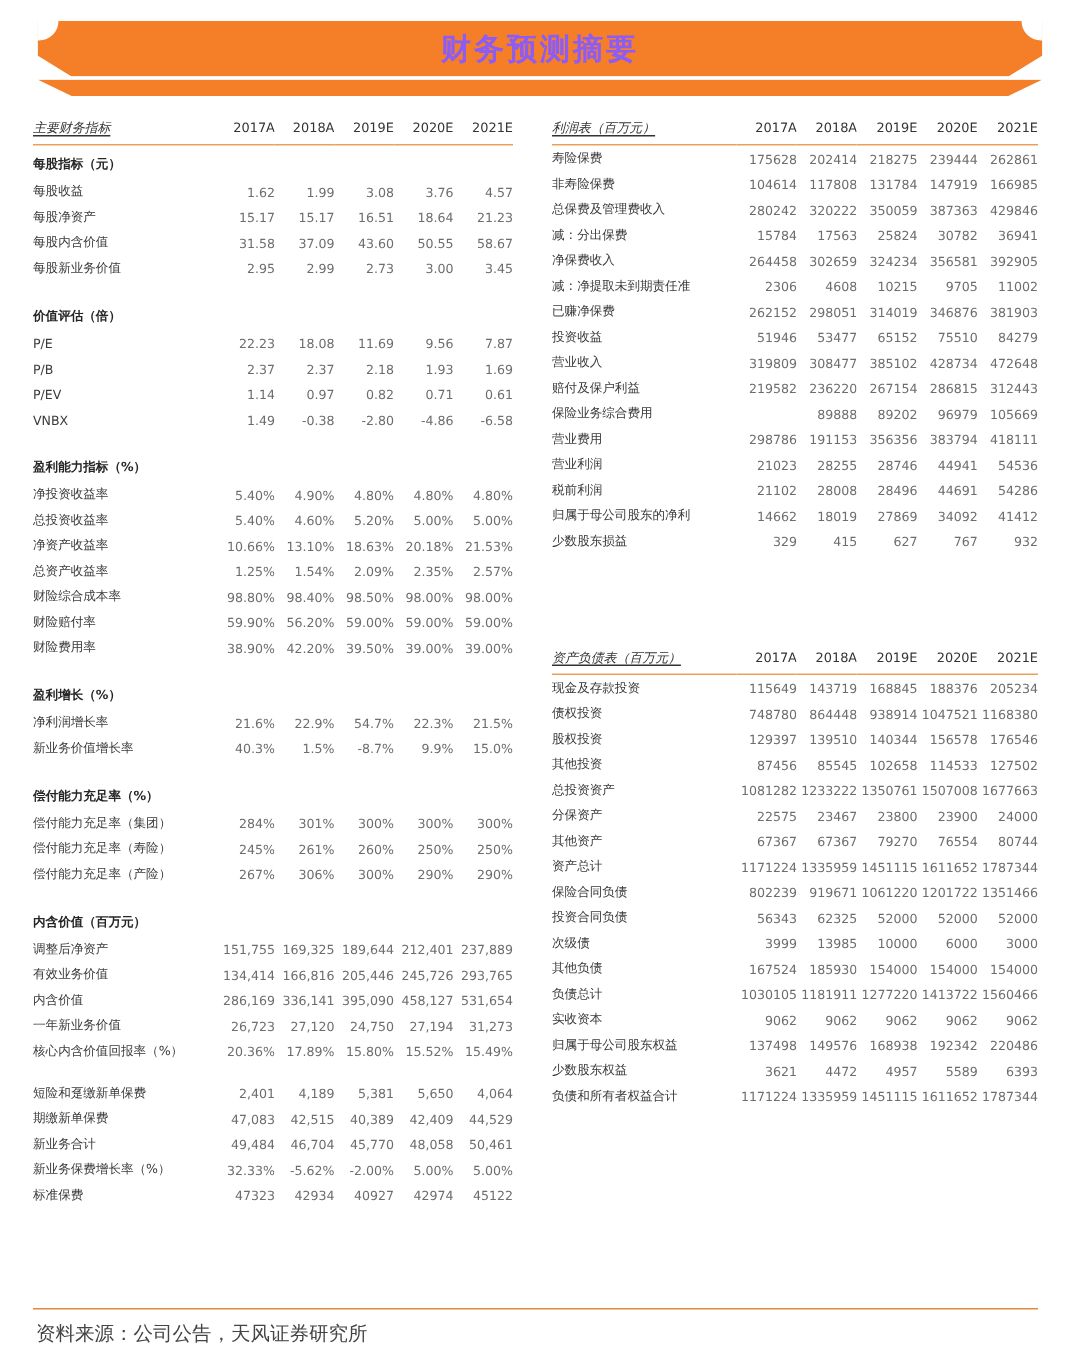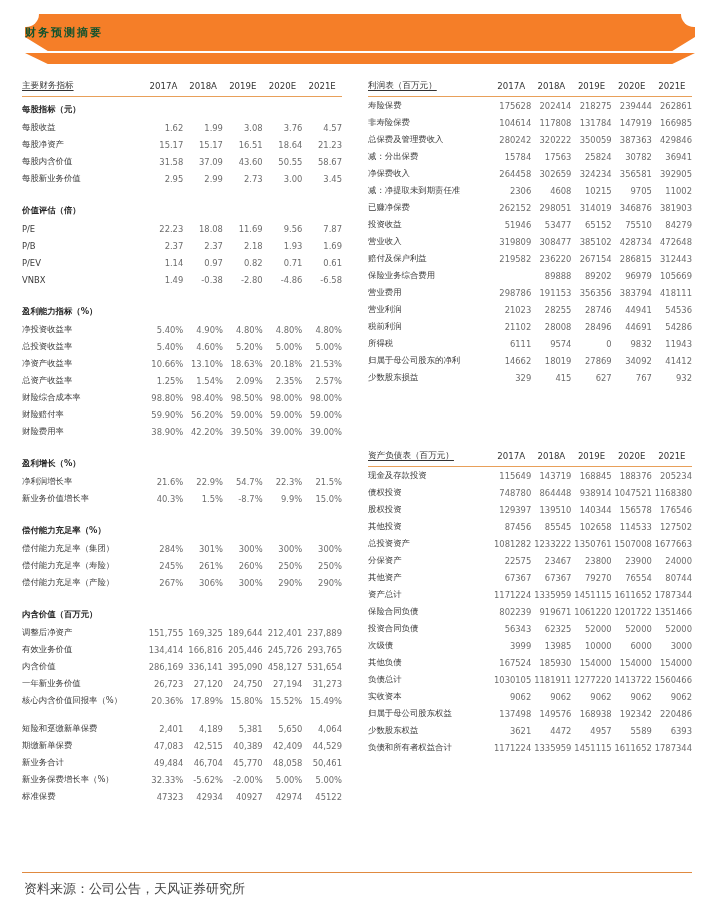--- a/index.html
+++ b/index.html
@@ -54,23 +54,23 @@
     -webkit-clip-path: polygon(0 0, 100% 0, 96.6% 100%, 3.4% 100%);
     clip-path: polygon(0 0, 100% 0, 96.6% 100%, 3.4% 100%);
   }
   .banner-title {
     position: absolute;
     left: 25px;
     top: 0;
     width: 670px;
     height: 37px;
     line-height: 37px;
-    text-align: left;
-    color: #14532d;
-    font-size: 11px;
+    text-align: center;
+    color: #8b5cf6;
+    font-size: 20px;
     font-weight: bold;
     letter-spacing: 2px;
   }
 
   
   .cols {
     position: absolute;
     left: 0;
     top: 76px;
     width: 720px;
@@ -107,22 +107,22 @@
   }
 
   
   tr.hdr td {
     height: 19px;
     font-size: 8.6px;
     color: #333333;
     border-bottom: 1.2px solid #E8A05A;
     padding-bottom: 1px;
   }
-  tr.hdr td.lbl { text-decoration: underline; text-underline-offset: 2px; }
-  tr.hdr td.val { color: #333333; text-align: center; }
+  tr.hdr td.lbl { text-decoration: underline; text-underline-offset: 2px; font-style: italic; }
+  tr.hdr td.val { color: #333333; }
 
   
   tr.sec td.lbl {
     font-weight: bold;
     color: #262626;
     padding-top: 3px;
   }
   tr.sec td { height: 19px; }
 
   tr.spacer td { height: 11px; }
@@ -583,28 +583,20 @@
           </tr>
           <tr>
             <td class="lbl">税前利润</td>
             <td class="val">21102</td>
             <td class="val">28008</td>
             <td class="val">28496</td>
             <td class="val">44691</td>
             <td class="val">54286</td>
           </tr>
           <tr>
-            <td class="lbl">所得税</td>
-            <td class="val">6111</td>
-            <td class="val">9574</td>
-            <td class="val">0</td>
-            <td class="val">9832</td>
-            <td class="val">11943</td>
-          </tr>
-          <tr>
             <td class="lbl">归属于母公司股东的净利</td>
             <td class="val">14662</td>
             <td class="val">18019</td>
             <td class="val">27869</td>
             <td class="val">34092</td>
             <td class="val">41412</td>
           </tr>
           <tr>
             <td class="lbl">少数股东损益</td>
             <td class="val">329</td>

